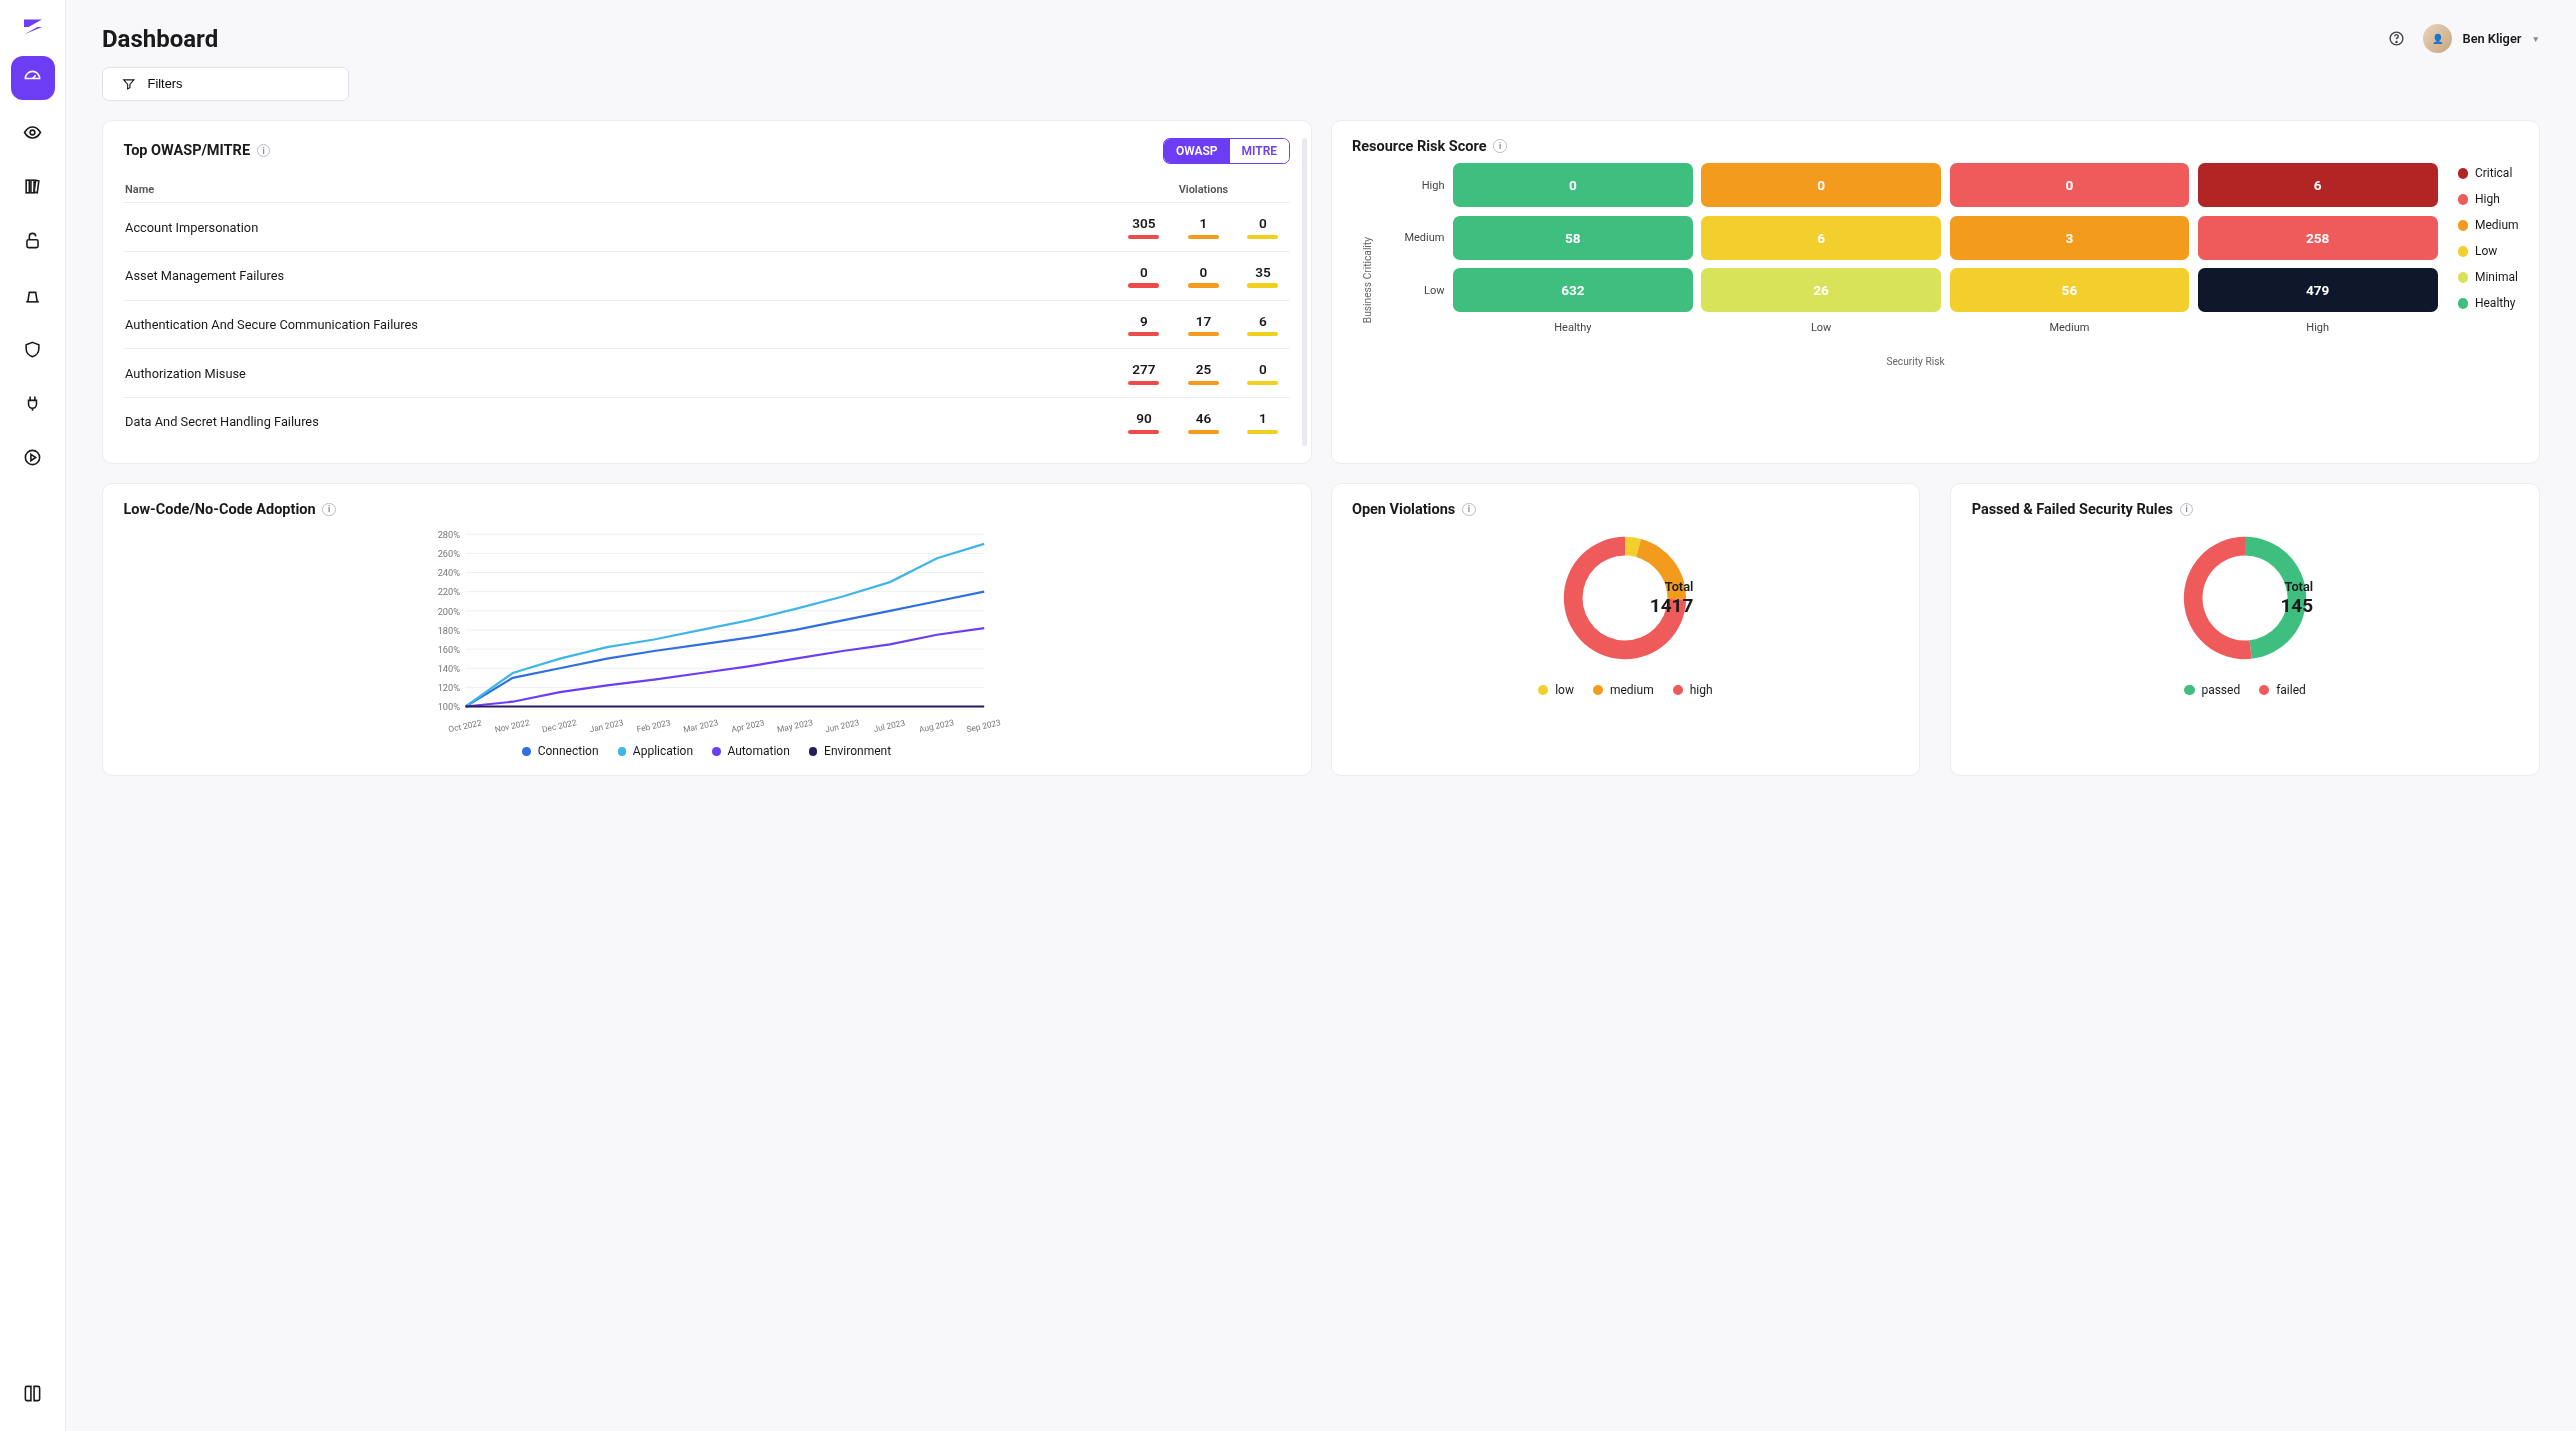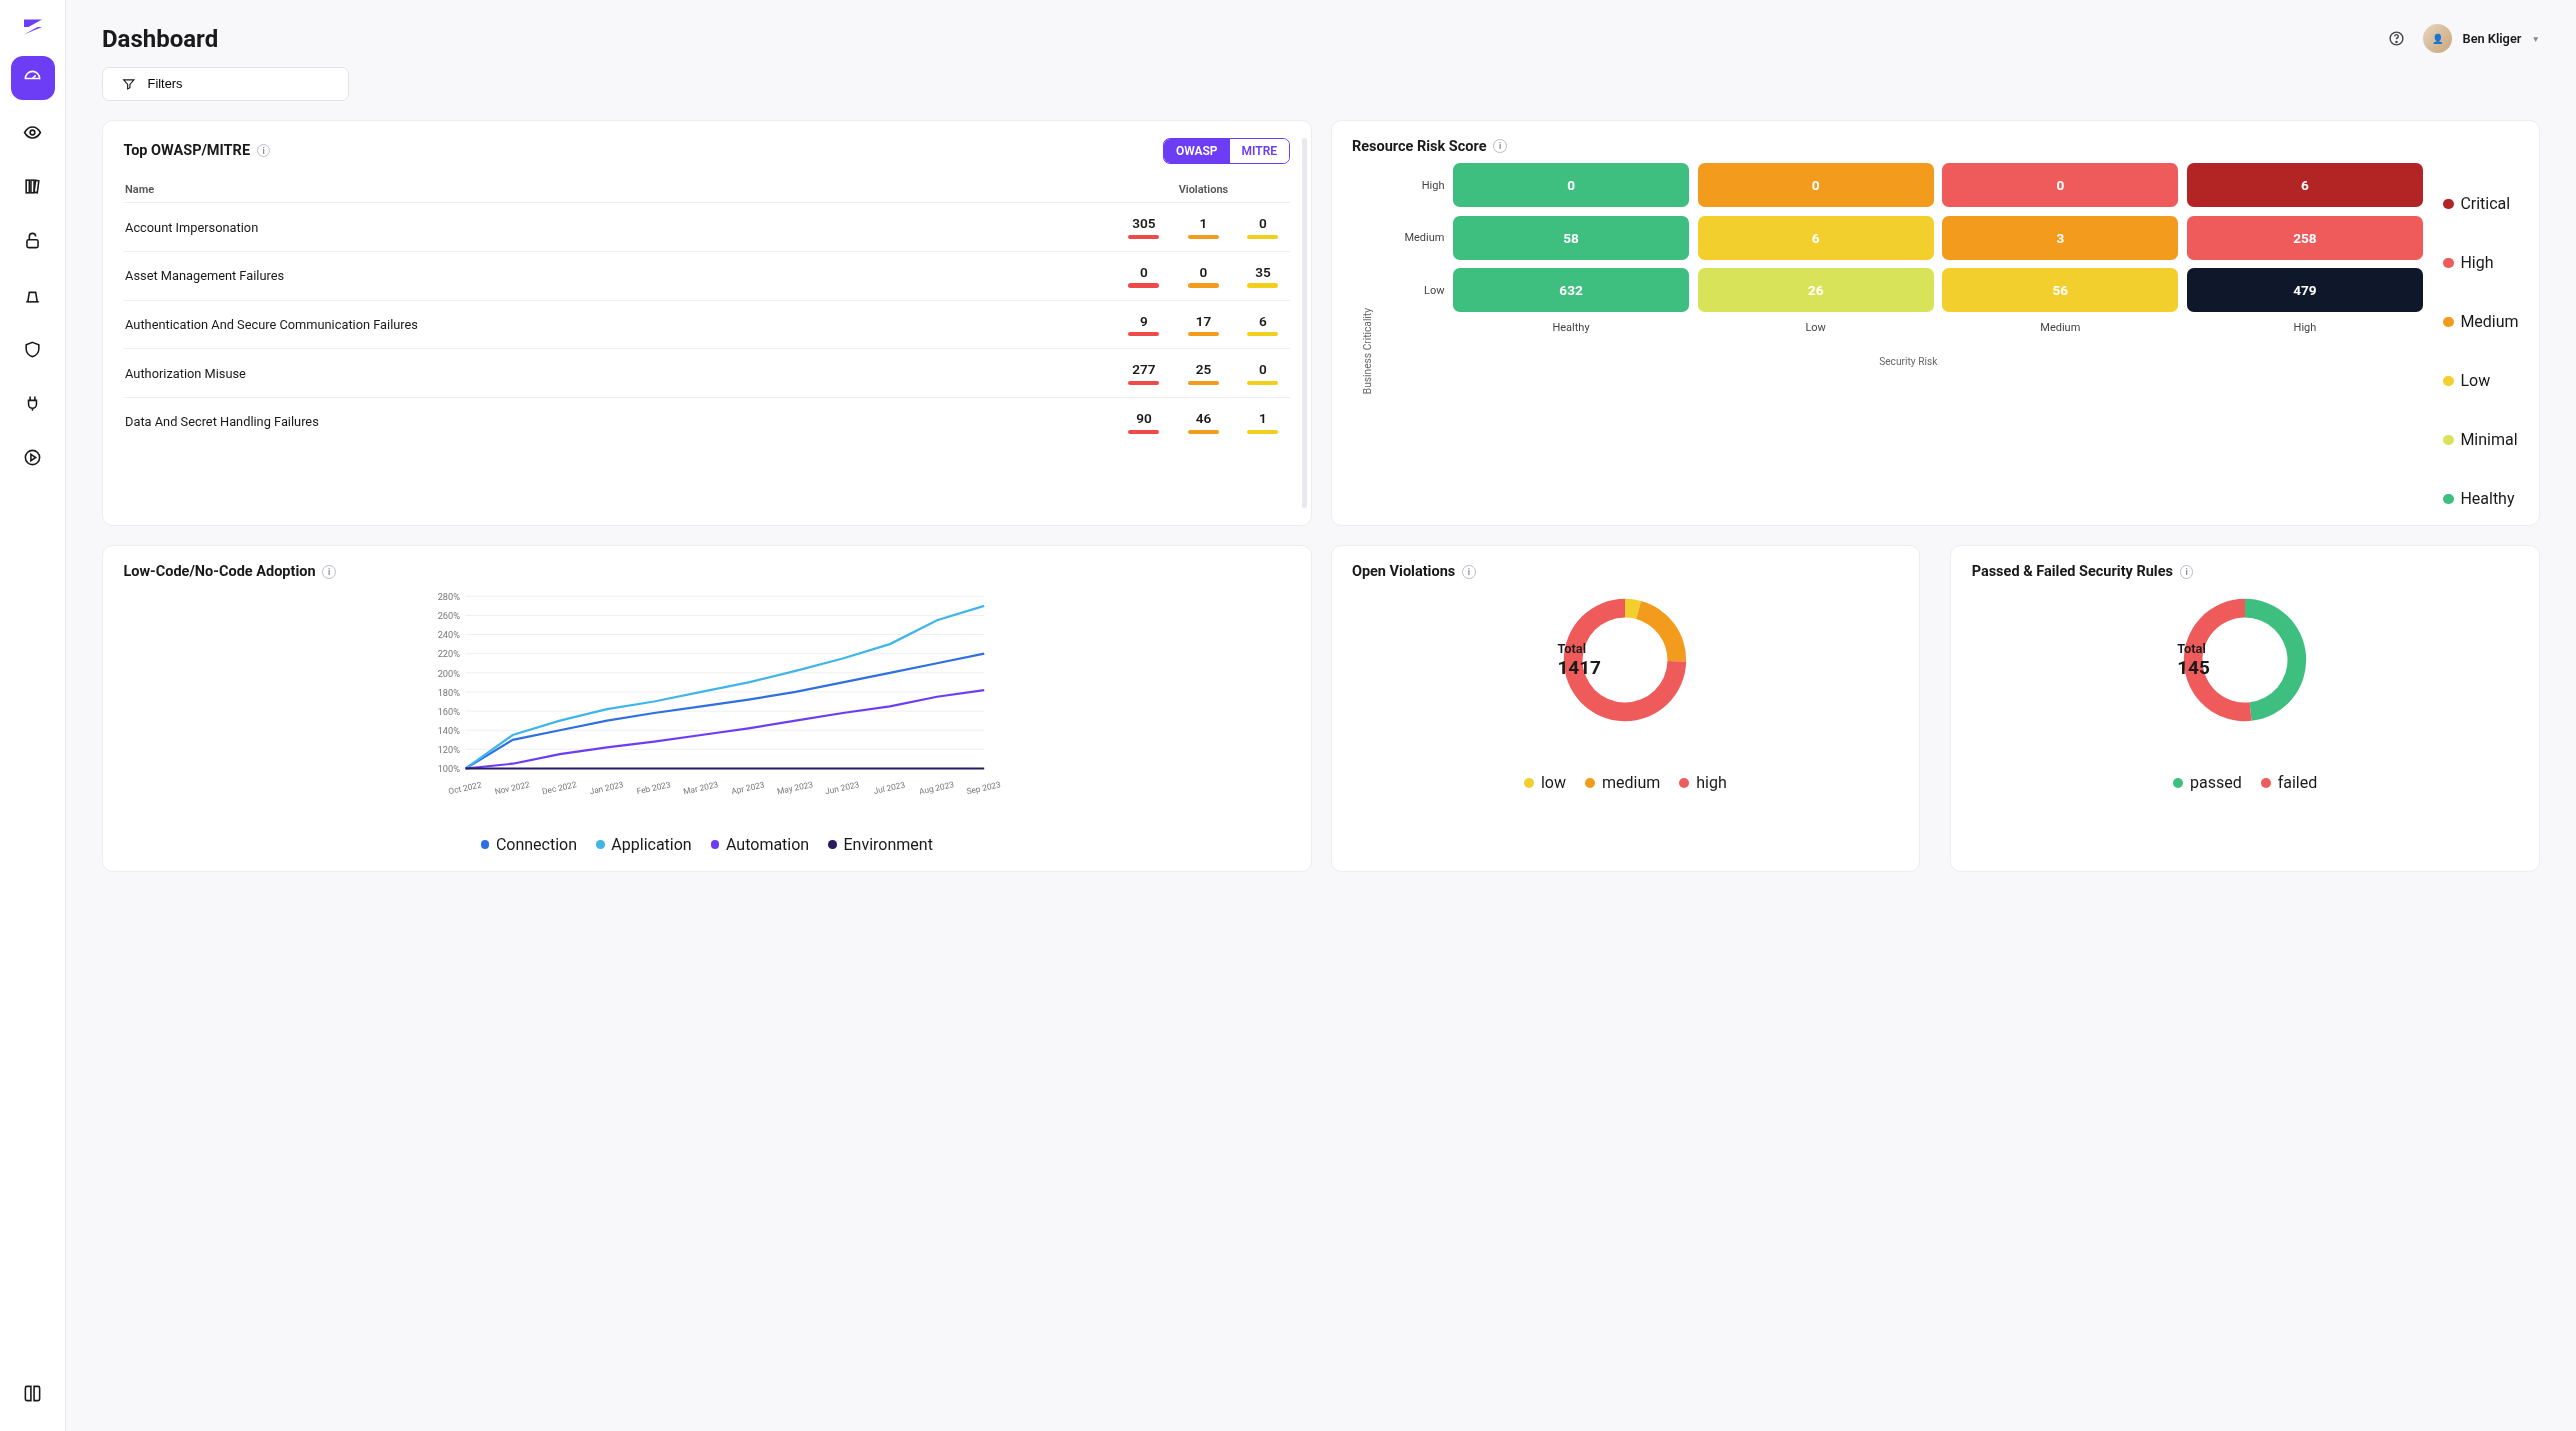--- a/index.html
+++ b/index.html
@@ -188,21 +188,21 @@
     display: grid; grid-template-columns: 51px repeat(4,1fr);
     gap: 8.5px; margin-top: 8.5px;
     font-size: 11px; color: #444; text-align: center;
   }
   .axis-label-x {
     text-align: center; font-size: 10.2px; color: #666; margin-top: 22px;
   }
   .risk-legend {
     display: flex; flex-direction: column; gap: 12px; padding-top: 3.4px;
   }
-  .lg-item { display: flex; align-items: center; gap: 6.8px; font-size: 16px; margin-top: 28px; }
+  .lg-item { display: flex; align-items: center; gap: 6.8px; font-size: 12px; }
   .lg-dot { width: 10.2px; height: 10.2px; border-radius: 50%; }
 
   
   .adoption-card { grid-column: 1; }
   .adoption-chart {
     position: relative;
     height: 213px;
     margin-top: 6.8px;
   }
   .adoption-legend {
@@ -218,21 +218,21 @@
   .donut-card { }
   .donut-wrap {
     display: flex; flex-direction: column; align-items: center;
     padding: 12px 0 5.1px;
   }
   .donut-hole {
     position: relative; width: 136px; height: 136px;
   }
   .donut-center {
     position: absolute; inset: 0;
-    display: flex; flex-direction: column; align-items: flex-start; justify-content: center;
+    display: flex; flex-direction: column; align-items: flex-end; justify-content: center;
   }
   .donut-center .lbl { font-size: 12.8px; font-weight: 600; }
   .donut-center .val { font-size: 19px; font-weight: 700; }
   .donut-legend {
     display: flex; gap: 19px; margin-top: 17px; font-size: 12px;
     justify-content: center;
   }
 
   .scroll-gutter {
     position: absolute; right: 3.4px; top: 17px; bottom: 17px;

